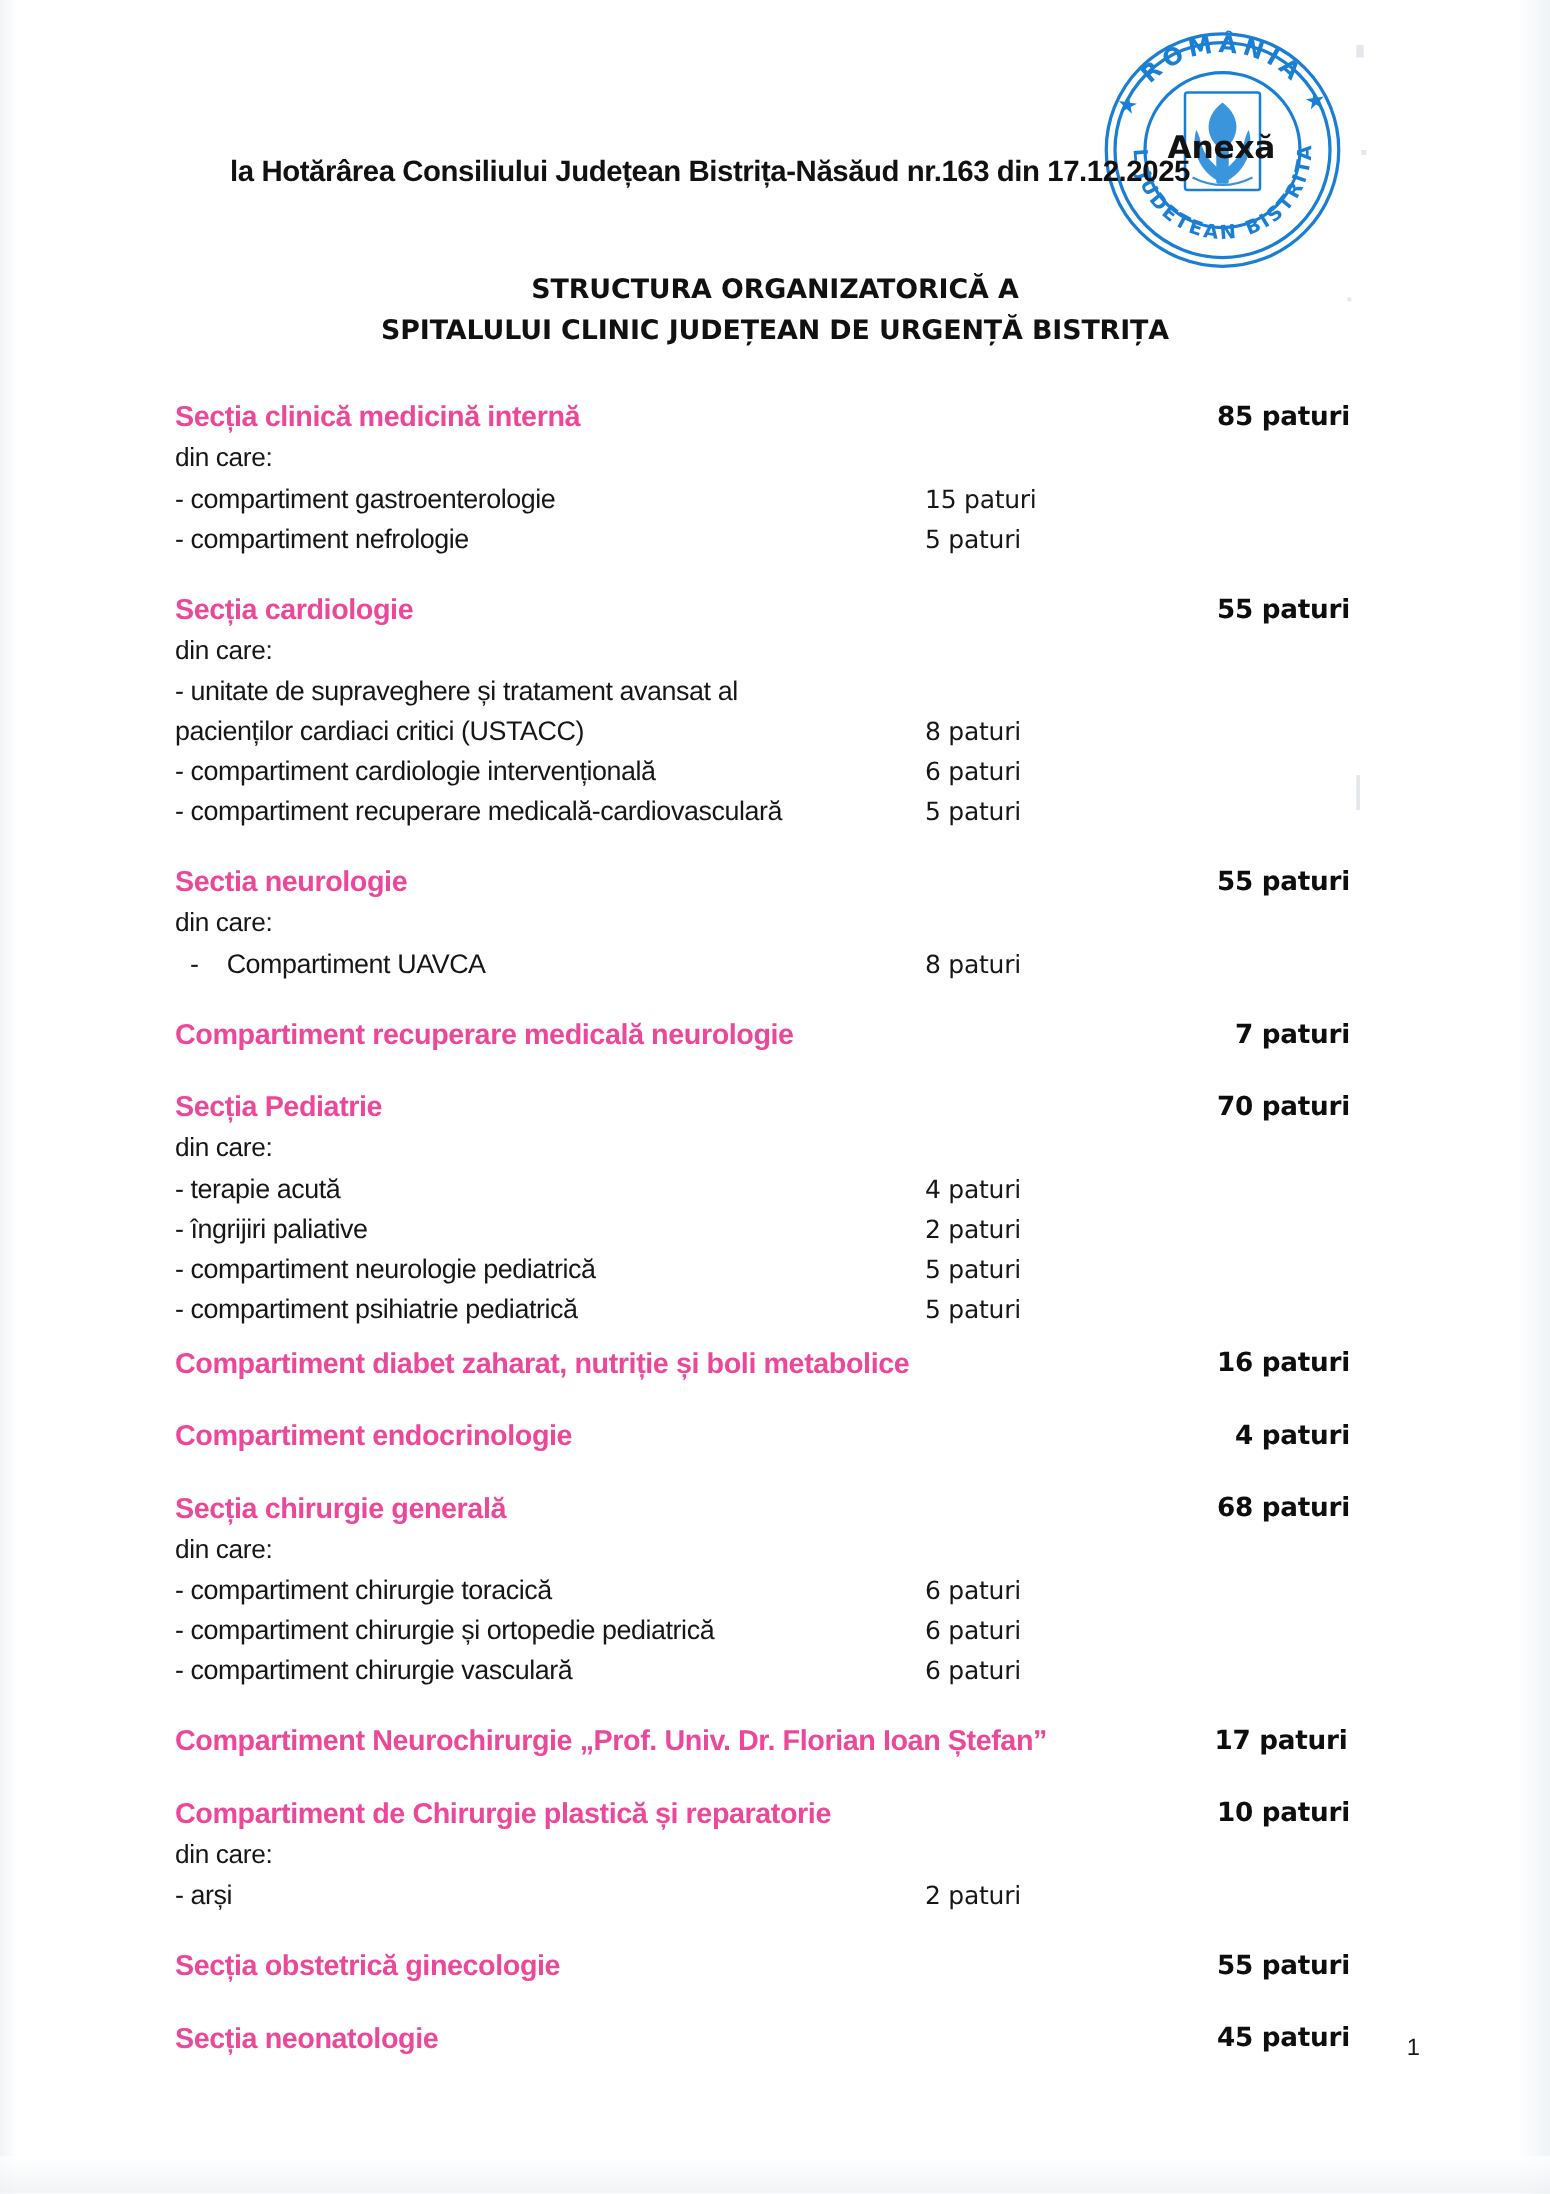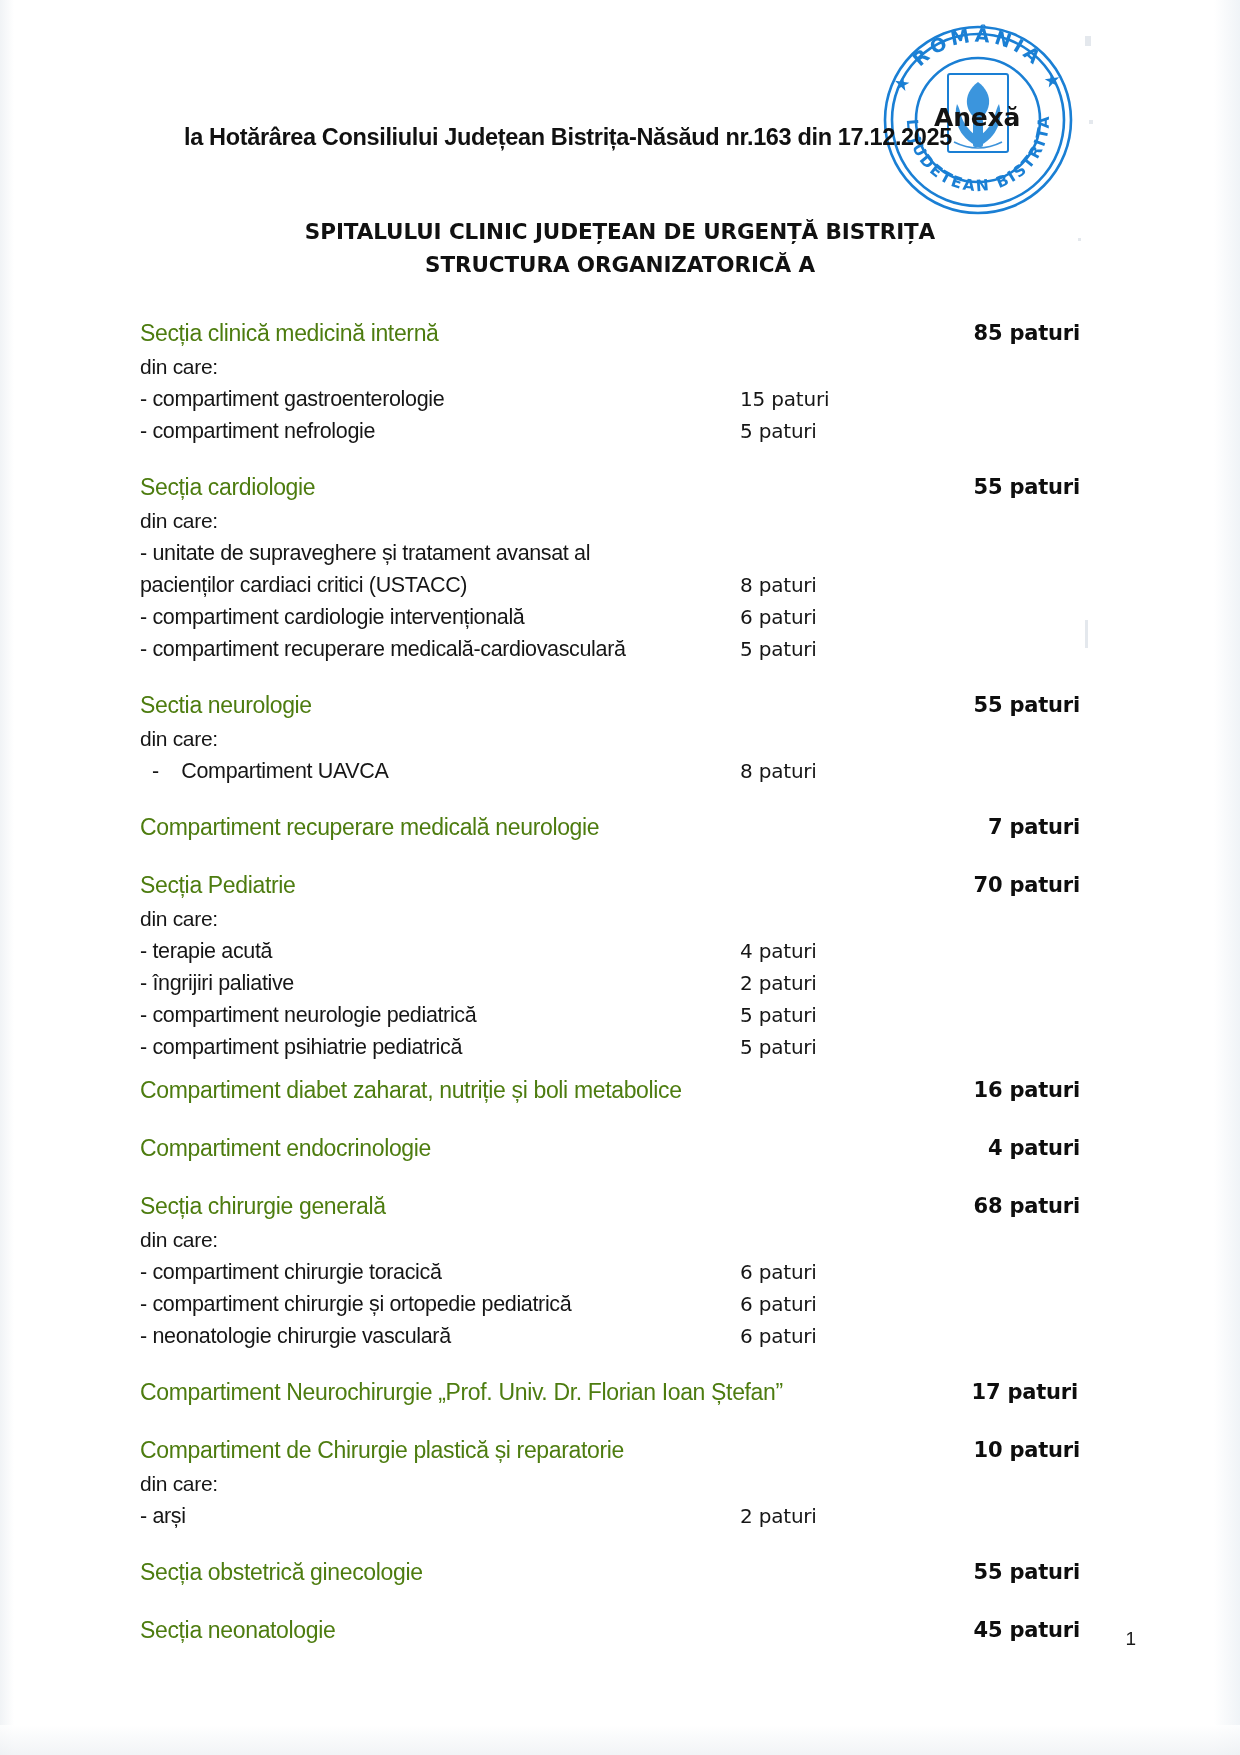--- a/index.html
+++ b/index.html
@@ -108,25 +108,25 @@
     display: flex;
     align-items: baseline;
     width: 100%;
   }
   .label {
     white-space: pre;
   }
   
   .row.dept .label {
     font-family: "Liberation Sans", sans-serif;
-    font-weight: normal;
+    font-weight: bold;
     font-size: 23px;
     letter-spacing: -0.35px;
     line-height: 36px;
-    color: #4d7c0f;
+    color: #ec4899;
   }
   .row.dept .amount {
     position: absolute;
     right: 20px;
     font-family: "DejaVu Sans", sans-serif;
     font-weight: bold;
     font-size: 21px;
     letter-spacing: -0.2px;
     line-height: 36px;
     color: #0e0e0e;
@@ -230,22 +230,22 @@
         <path d="M74 120 q24 12 48 0"></path>
       </g>
     </svg>
   </div>
 
   <div class="anexa">Anexă</div>
 
   <div class="hot-line">la Hotărârea Consiliului Județean Bistrița-Năsăud nr.163 din 17.12.2025</div>
 
   <div class="doc-title">
+    <div>STRUCTURA ORGANIZATORICĂ A</div>
     <div>SPITALULUI CLINIC JUDEȚEAN DE URGENȚĂ BISTRIȚA</div>
-    <div>STRUCTURA ORGANIZATORICĂ A</div>
   </div>
 
   <div class="content">
       <div class="row dept">
         <span class="label">Secția clinică medicină internă</span>
         <span class="amount">85 paturi</span>
       </div>
       <div class="row note">
         <span class="label">din care:</span>
       </div>
@@ -341,21 +341,21 @@
       </div>
       <div class="row sub">
         <span class="label">- compartiment chirurgie toracică</span>
         <span class="amount">6 paturi</span>
       </div>
       <div class="row sub">
         <span class="label">- compartiment chirurgie și ortopedie pediatrică</span>
         <span class="amount">6 paturi</span>
       </div>
       <div class="row sub">
-        <span class="label">- neonatologie chirurgie vasculară</span>
+        <span class="label">- compartiment chirurgie vasculară</span>
         <span class="amount">6 paturi</span>
       </div>
       <div class="gap-md"></div>
       <div class="row dept tight">
         <span class="label">Compartiment Neurochirurgie „Prof. Univ. Dr. Florian Ioan Ștefan”</span>
         <span class="amount">17 paturi</span>
       </div>
       <div class="gap-md"></div>
       <div class="row dept">
         <span class="label">Compartiment de Chirurgie plastică și reparatorie</span>

